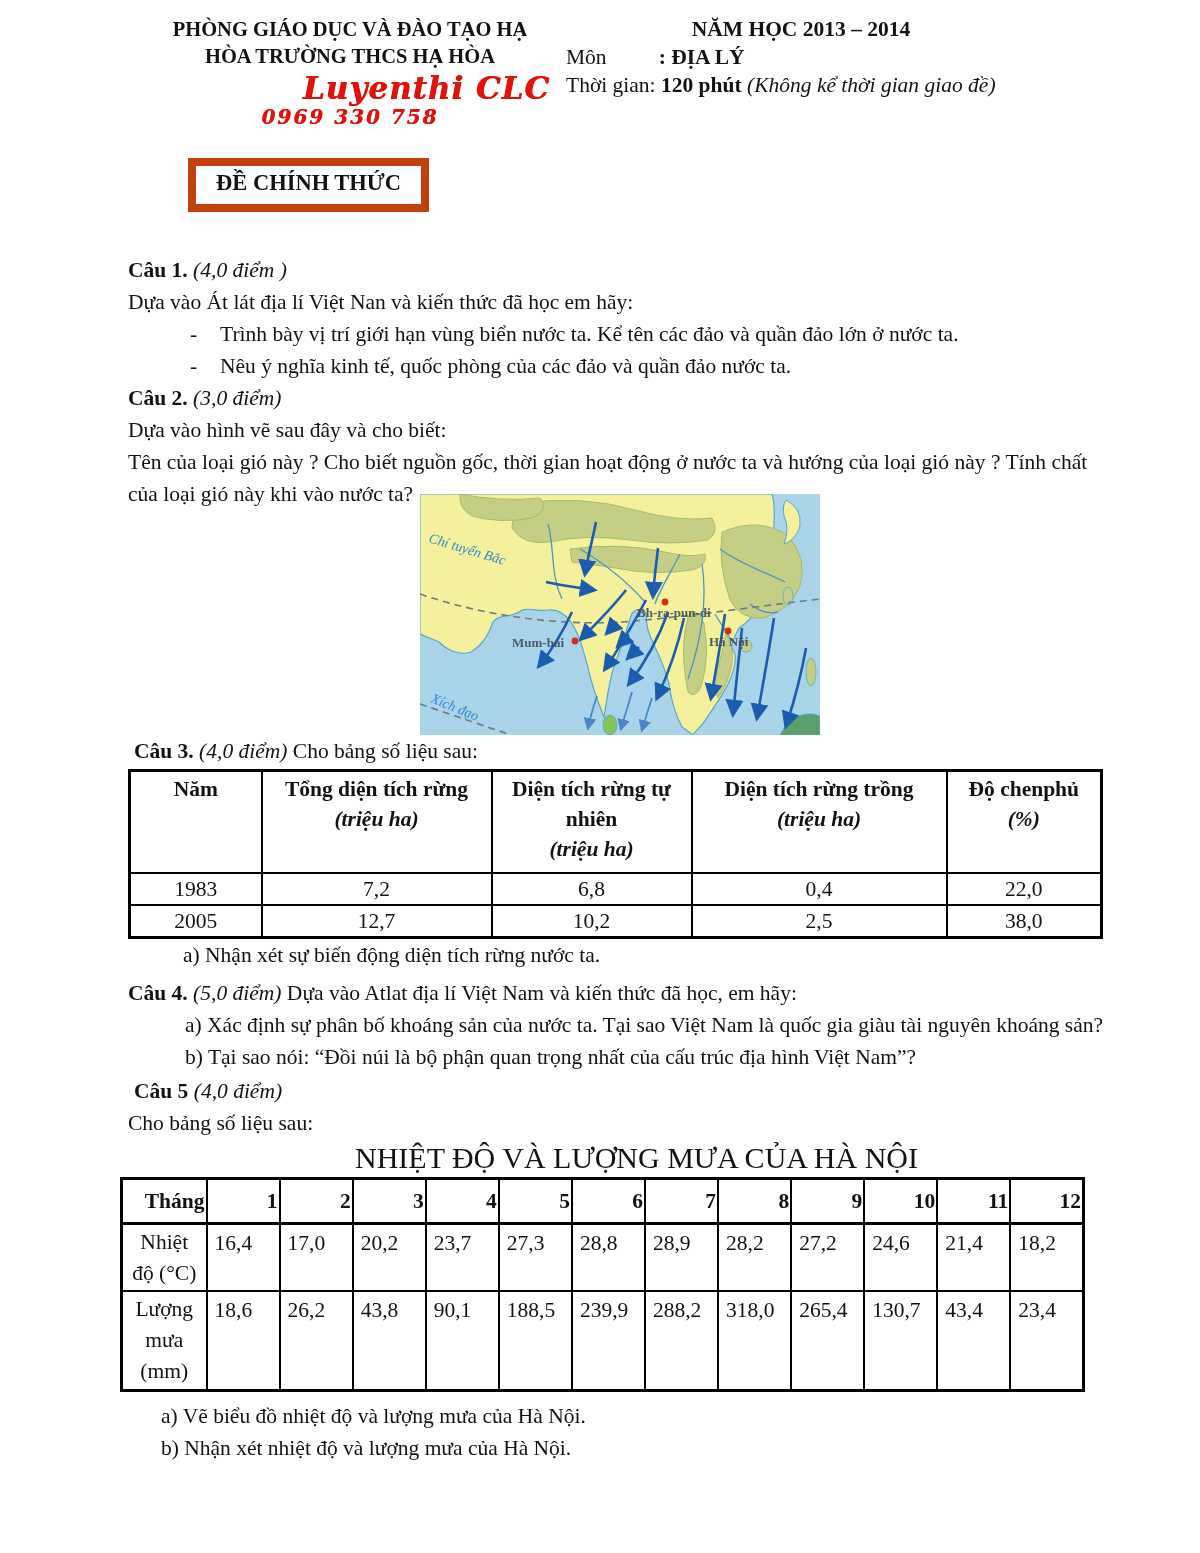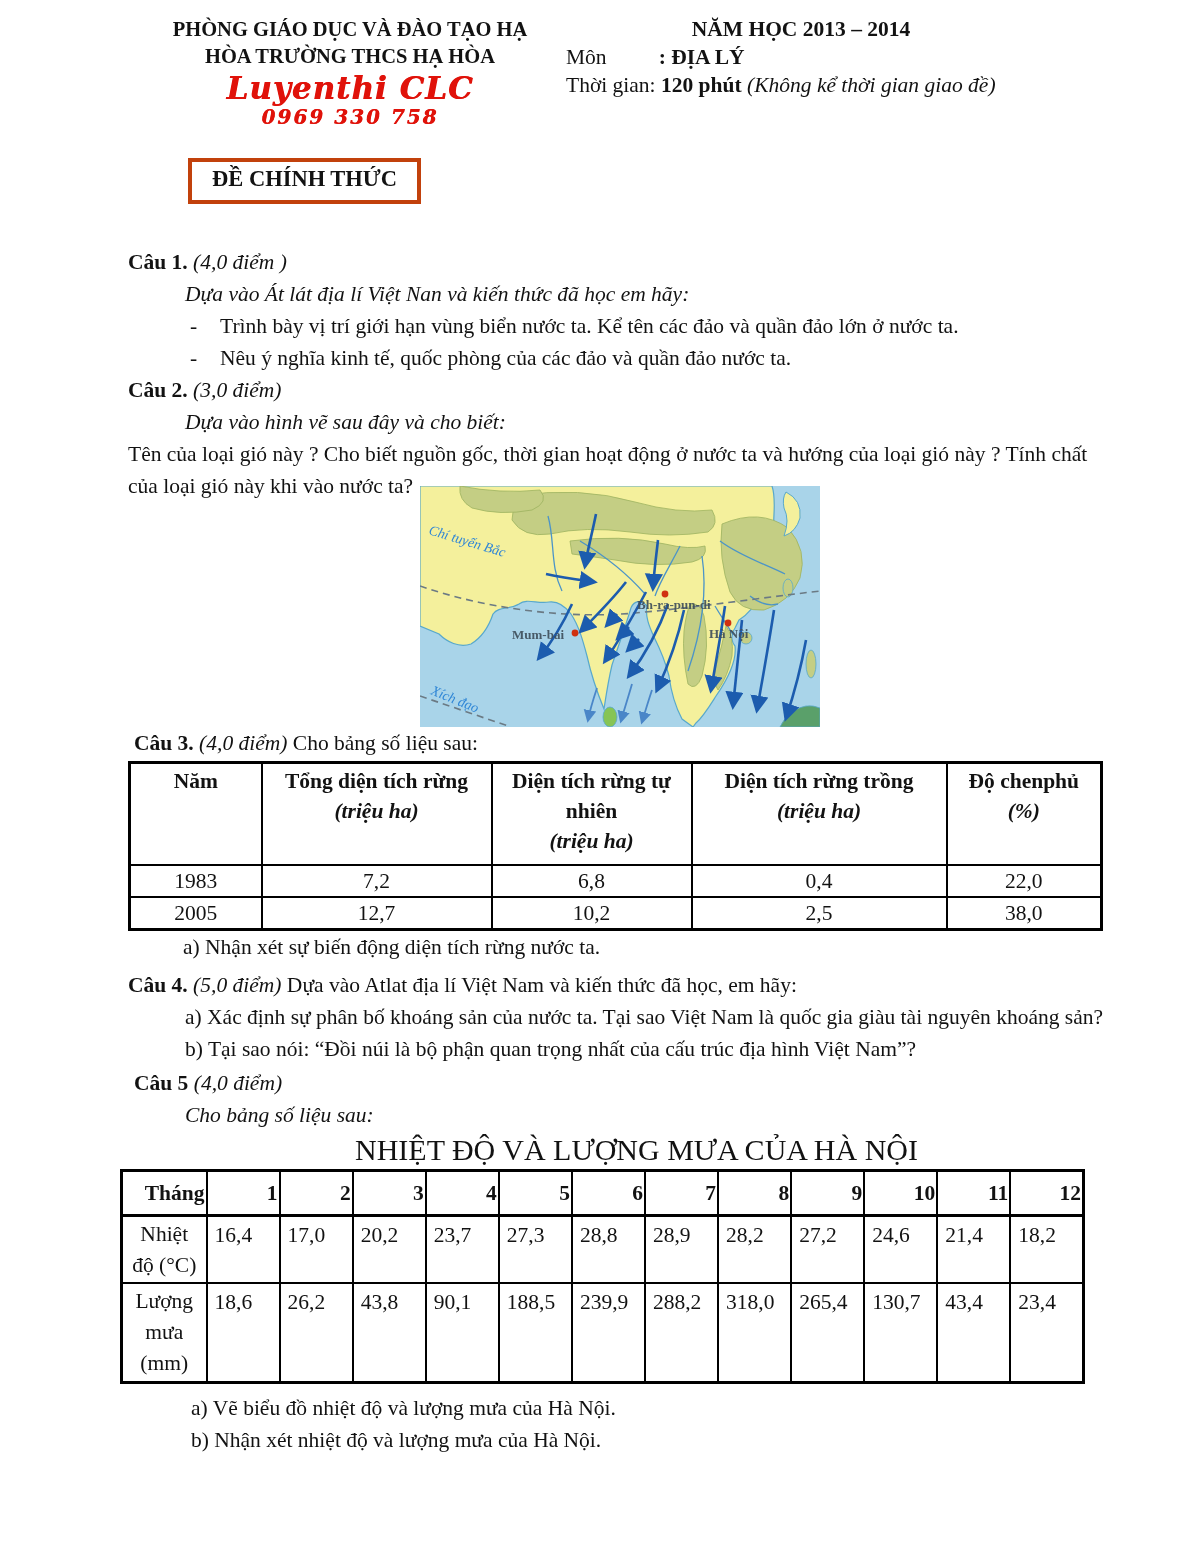--- a/index.html
+++ b/index.html
@@ -7,35 +7,35 @@
         font-family:"Liberation Serif",serif;color:#121212;font-size:21.5px;line-height:32px;}
   .b{font-weight:700}
   .i{font-style:italic}
   p{margin:0}
 
   
   .header{display:flex;padding:16px 0 0 150px;}
   .school{width:400px;text-align:center;}
   .org{font-weight:700;font-size:20.5px;line-height:27px;}
   .logo{font-family:"DejaVu Serif",serif;font-style:italic;font-weight:800;font-size:31px;
-        line-height:36px;color:#e0120a;letter-spacing:1px;text-shadow:0.6px 0 #e0120a;}
+        line-height:36px;color:#e0120a;letter-spacing:1px;text-shadow:0.6px 0 #e0120a;text-align:right;}
   .logo-phone{font-family:"DejaVu Serif",serif;font-style:italic;font-weight:700;font-size:20px;
         line-height:22px;color:#e0120a;letter-spacing:2px;text-shadow:0.4px 0 #e0120a;}
   .exam{margin-left:16px;width:470px;}
   .exam-title{font-weight:700;font-size:21.5px;line-height:27px;text-align:center;}
   .meta-row{font-size:21.5px;line-height:28px;text-align:left;}
   .gap{display:inline-block;width:52px;}
 
   
   .content{padding:0 95px 0 128px;}
-  .badge{display:inline-block;border:4px solid #c2410c;padding:4px 20px 8px;font-weight:700;
+  .badge{display:inline-block;border:8px solid #c2410c;padding:4px 20px 8px;font-weight:700;
          font-size:22.5px;line-height:26px;margin:30px 0 0 60px;}
   .qhead{margin-top:0;}
   .mt-q1{margin-top:42px;}
-  .indented{margin-left:57px;font-style:italic;}
+  .indented{}
   .ti{ text-indent:57px; }
   .bullet{display:flex;margin-left:62px;}
   .bullet .dash{width:30px;flex:0 0 30px;}
   .shift6{margin-left:6px;}
 
   
   figure.map{margin:-16px 0 0 292px;width:400px;height:241px;padding:0;}
 
   
   table.forest{border-collapse:collapse;width:972px;margin-top:2px;table-layout:fixed;
@@ -53,21 +53,21 @@
   table.climate{border-collapse:collapse;width:965px;margin:4px 0 0 -8px;table-layout:fixed;
                 border:3px solid #000;}
   table.climate th, table.climate td{border:2px solid #000;}
   table.climate th{font-weight:700;text-align:right;height:40px;line-height:40px;
                    border-bottom:3px solid #000;}
   table.climate td{vertical-align:top;}
   table.climate td.rowlab{text-align:center;line-height:31px;padding-top:2px;}
   table.climate td.val{text-align:left;padding:3px 0 0 7px;line-height:30px;}
   tr.temp-row td{height:62px;}
   tr.rain-row td{height:94px;}
-  .cnote{margin-left:63px;}
+  .cnote{margin-left:33px;}
   .cnotes{margin-top:8px;}
   .q4block{margin-top:6px;}
   .q5head{margin-top:2px;}
 </style>
 </head>
 <body>
 
 <div class="page">
 
   <div class="header">

